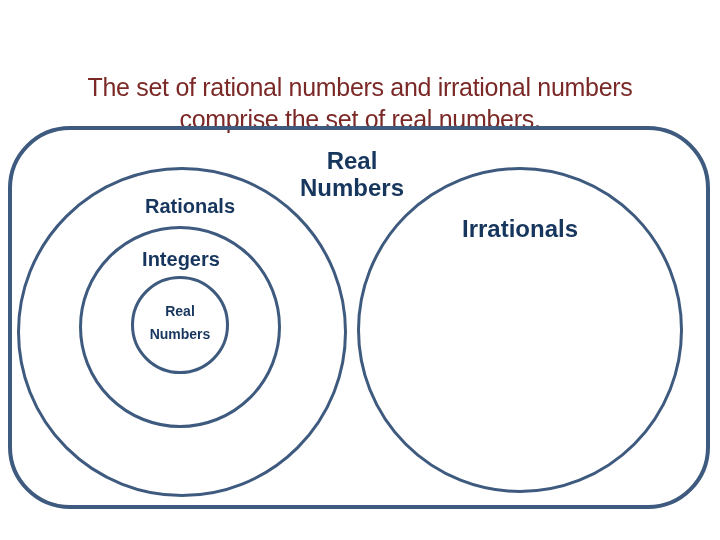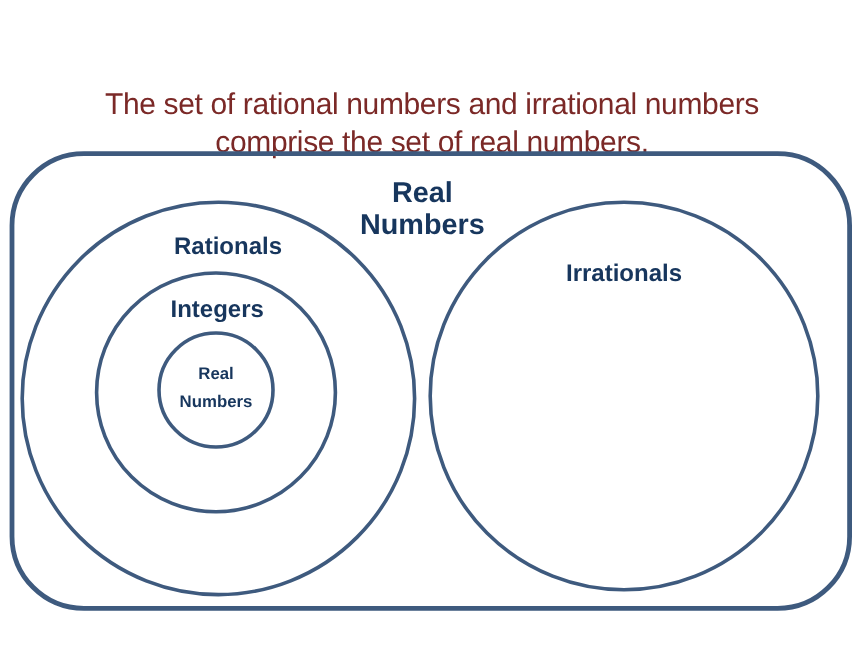--- a/index.html
+++ b/index.html
@@ -29,21 +29,21 @@
   .c-irrationals{left:357px;top:167px;width:326px;height:326px;}
   .lbl{
     position:absolute;transform:translate(-50%,-50%);
     color:#17365d;font-weight:bold;white-space:nowrap;text-align:center;
   }
   .lbl .lline{display:block;}
   .lbl-real{left:352px;top:174px;font-size:24px;line-height:27px;}
   .lbl-rationals{left:190px;top:206px;font-size:20px;}
   .lbl-integers{left:181px;top:259px;font-size:20px;}
   .lbl-whole{left:180px;top:323px;font-size:14px;line-height:23px;}
-  .lbl-irrationals{left:520px;top:229px;font-size:20px;}
+  .lbl-irrationals{left:520px;top:229px;font-size:24px;}
 </style>
 </head>
 <body>
 
 <div class="stage">
 
   <div class="slide-title">
     <span class="tline">The set of rational numbers and irrational numbers</span>
     <span class="tline">comprise the set of real numbers.</span>
   </div>

